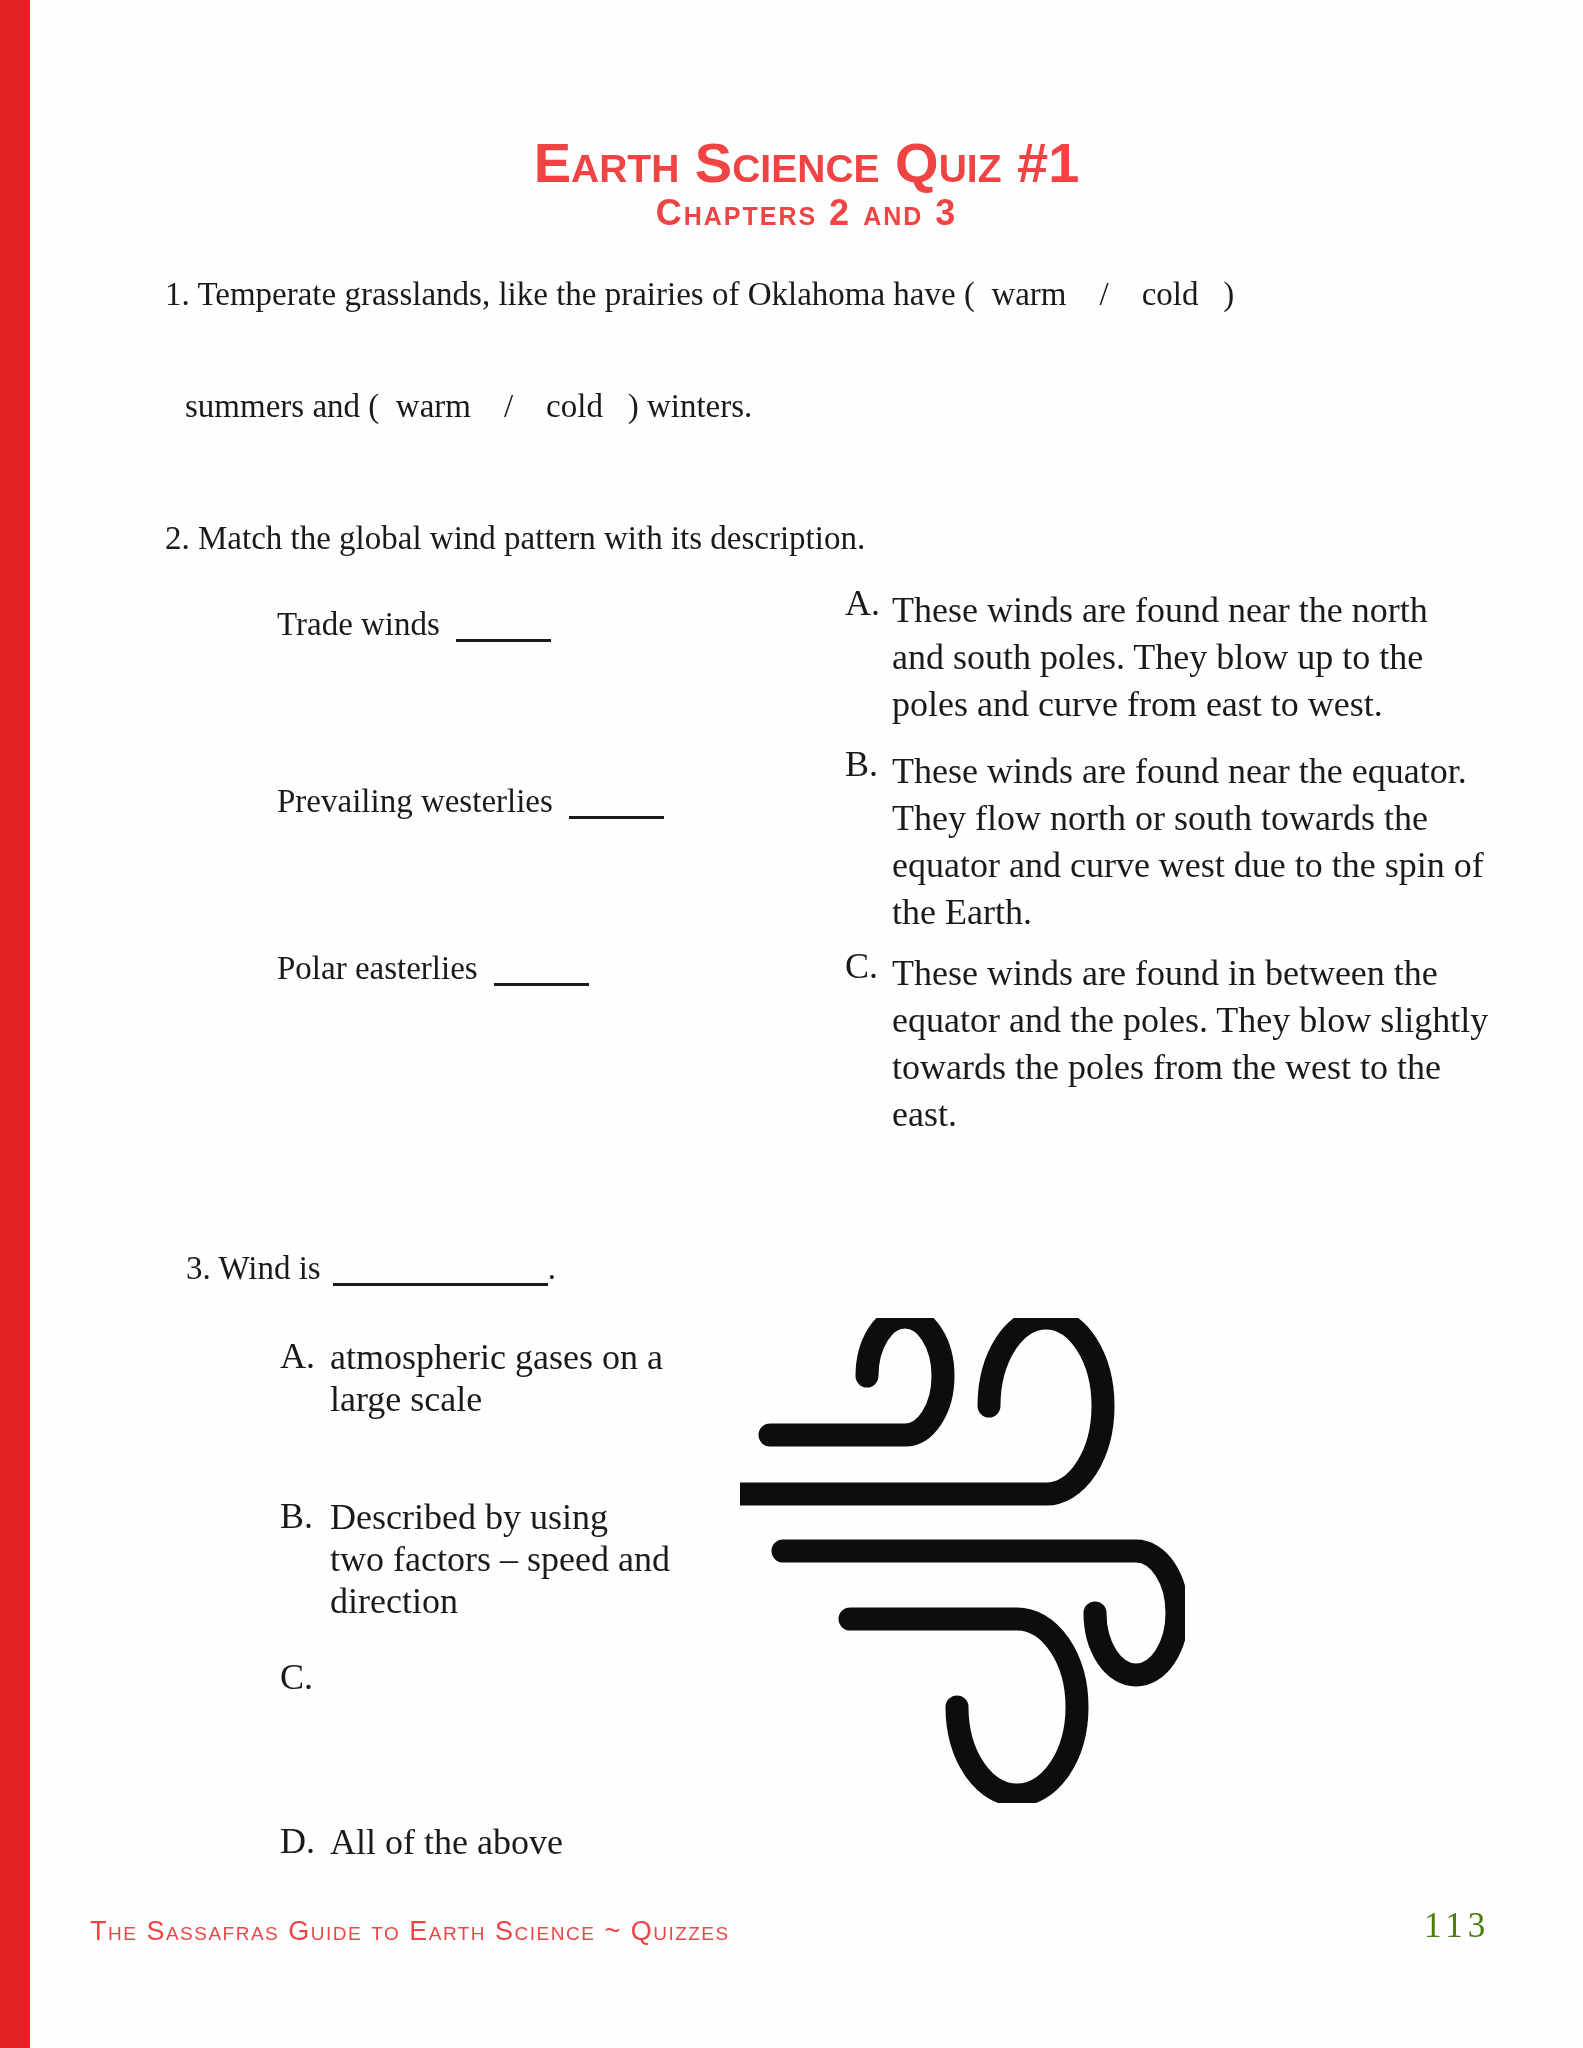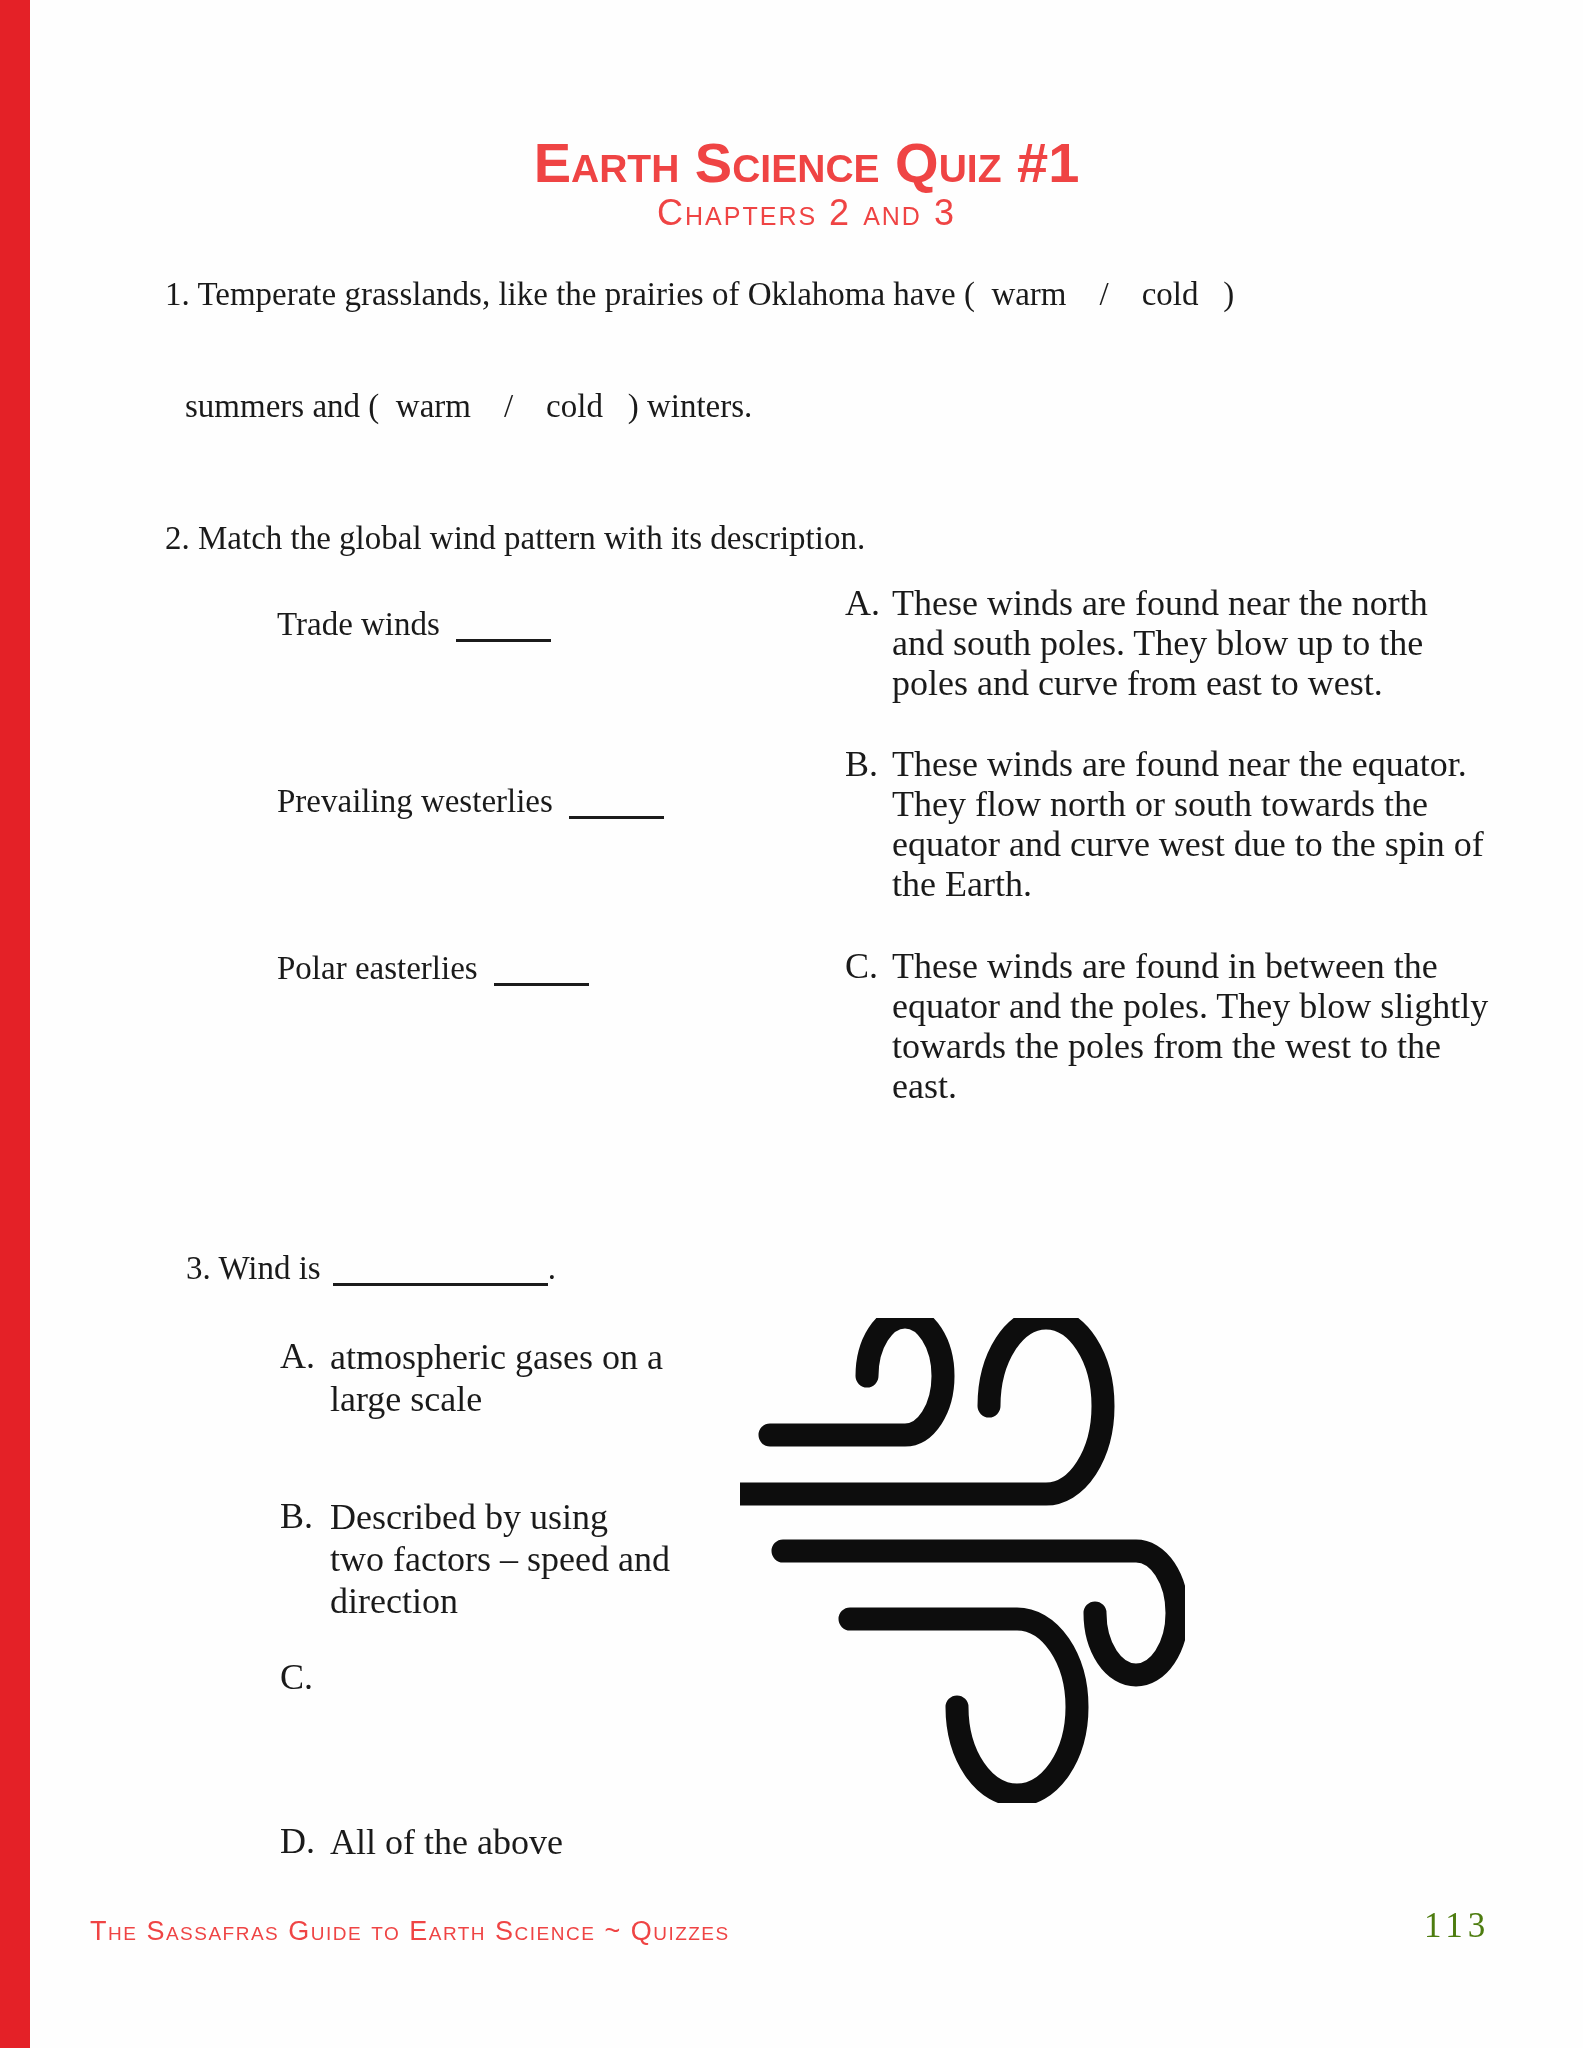--- a/index.html
+++ b/index.html
@@ -17,37 +17,37 @@
     font-family:"Liberation Sans", sans-serif;
     font-variant:small-caps;
     color:#ef4444;
   }
   .title{
     left:30px;right:0;top:130px;text-align:center;
     font-size:56px;font-weight:900;letter-spacing:0px;
   }
   .subtitle{
     left:30px;right:0;top:192px;text-align:center;
-    font-size:36px;font-weight:400;letter-spacing:2px;
+    font-size:36px;font-weight:700;letter-spacing:2px;
   }
   .serif-line{font-size:33px;line-height:40px;white-space:pre;color:#1a1a1a;}
   .blank{
     display:inline-block;height:3px;background:#1b1b1b;
     vertical-align:-7px;
   }
   .match-item .blank{width:95px;margin-left:16px;}
   .q3-blank{width:215px;margin-left:12px;}
   .option{position:absolute;display:flex;}
   .option .letter{
     font-size:36px;line-height:40px;flex:0 0 auto;color:#1a1a1a;
   }
   .option .lines{white-space:nowrap;}
   .option .lines div{font-size:36px;color:#1a1a1a;}
   .q2opt .letter{width:47px;}
-  .q2opt .lines div{line-height:40px;}
+  .q2opt .lines div{line-height:40px;margin-top:7px;}
   .q3opt .letter{width:50px;}
   .q3opt .lines div{line-height:42px;}
   .footer{
     left:90px;top:1916px;
     font-size:27px;font-weight:400;letter-spacing:1.5px;
   }
   .pagenum{
     left:1424px;top:1906px;
     font-size:35px;letter-spacing:5px;color:#4d7c0f;
   }

